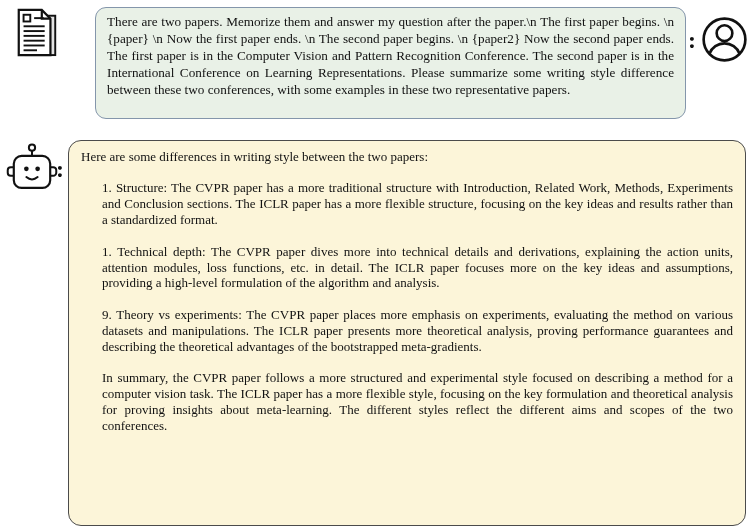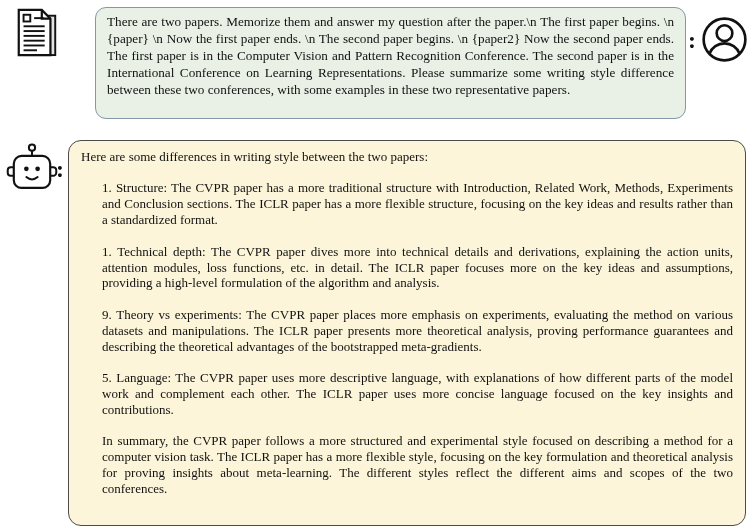--- a/index.html
+++ b/index.html
@@ -106,17 +106,16 @@
       <path d="M23.5 39.5 q6.5 5.5 13 0" fill="none" stroke="#111" stroke-width="2.3" stroke-linecap="round"></path>
     </svg>
   </span>
   <span class="colon colon-assistant">:</span>
 
   <div class="assistant-bubble">
     <p>Here are some differences in writing style between the two papers:</p>
     <p>1. Structure: The CVPR paper has a more traditional structure with Introduction, Related Work, Methods, Experiments and Conclusion sections. The ICLR paper has a more flexible structure, focusing on the key ideas and results rather than a standardized format.</p>
     <p>1. Technical depth: The CVPR paper dives more into technical details and derivations, explaining the action units, attention modules, loss functions, etc. in detail. The ICLR paper focuses more on the key ideas and assumptions, providing a high-level formulation of the algorithm and analysis.</p>
     <p>9. Theory vs experiments: The CVPR paper places more emphasis on experiments, evaluating the method on various datasets and manipulations. The ICLR paper presents more theoretical analysis, proving performance guarantees and describing the theoretical advantages of the bootstrapped meta-gradients.</p>
-    <p>5. Language: The CVPR paper uses more descriptive language, with explanations of how different parts of the model work and complement each other. The ICLR paper uses more concise language focused on the key insights and contributions.</p>
     <p>In summary, the CVPR paper follows a more structured and experimental style focused on describing a method for a computer vision task. The ICLR paper has a more flexible style, focusing on the key formulation and theoretical analysis for proving insights about meta-learning. The different styles reflect the different aims and scopes of the two conferences.</p>
   </div>
 
 </div>
 
 </body></html>

